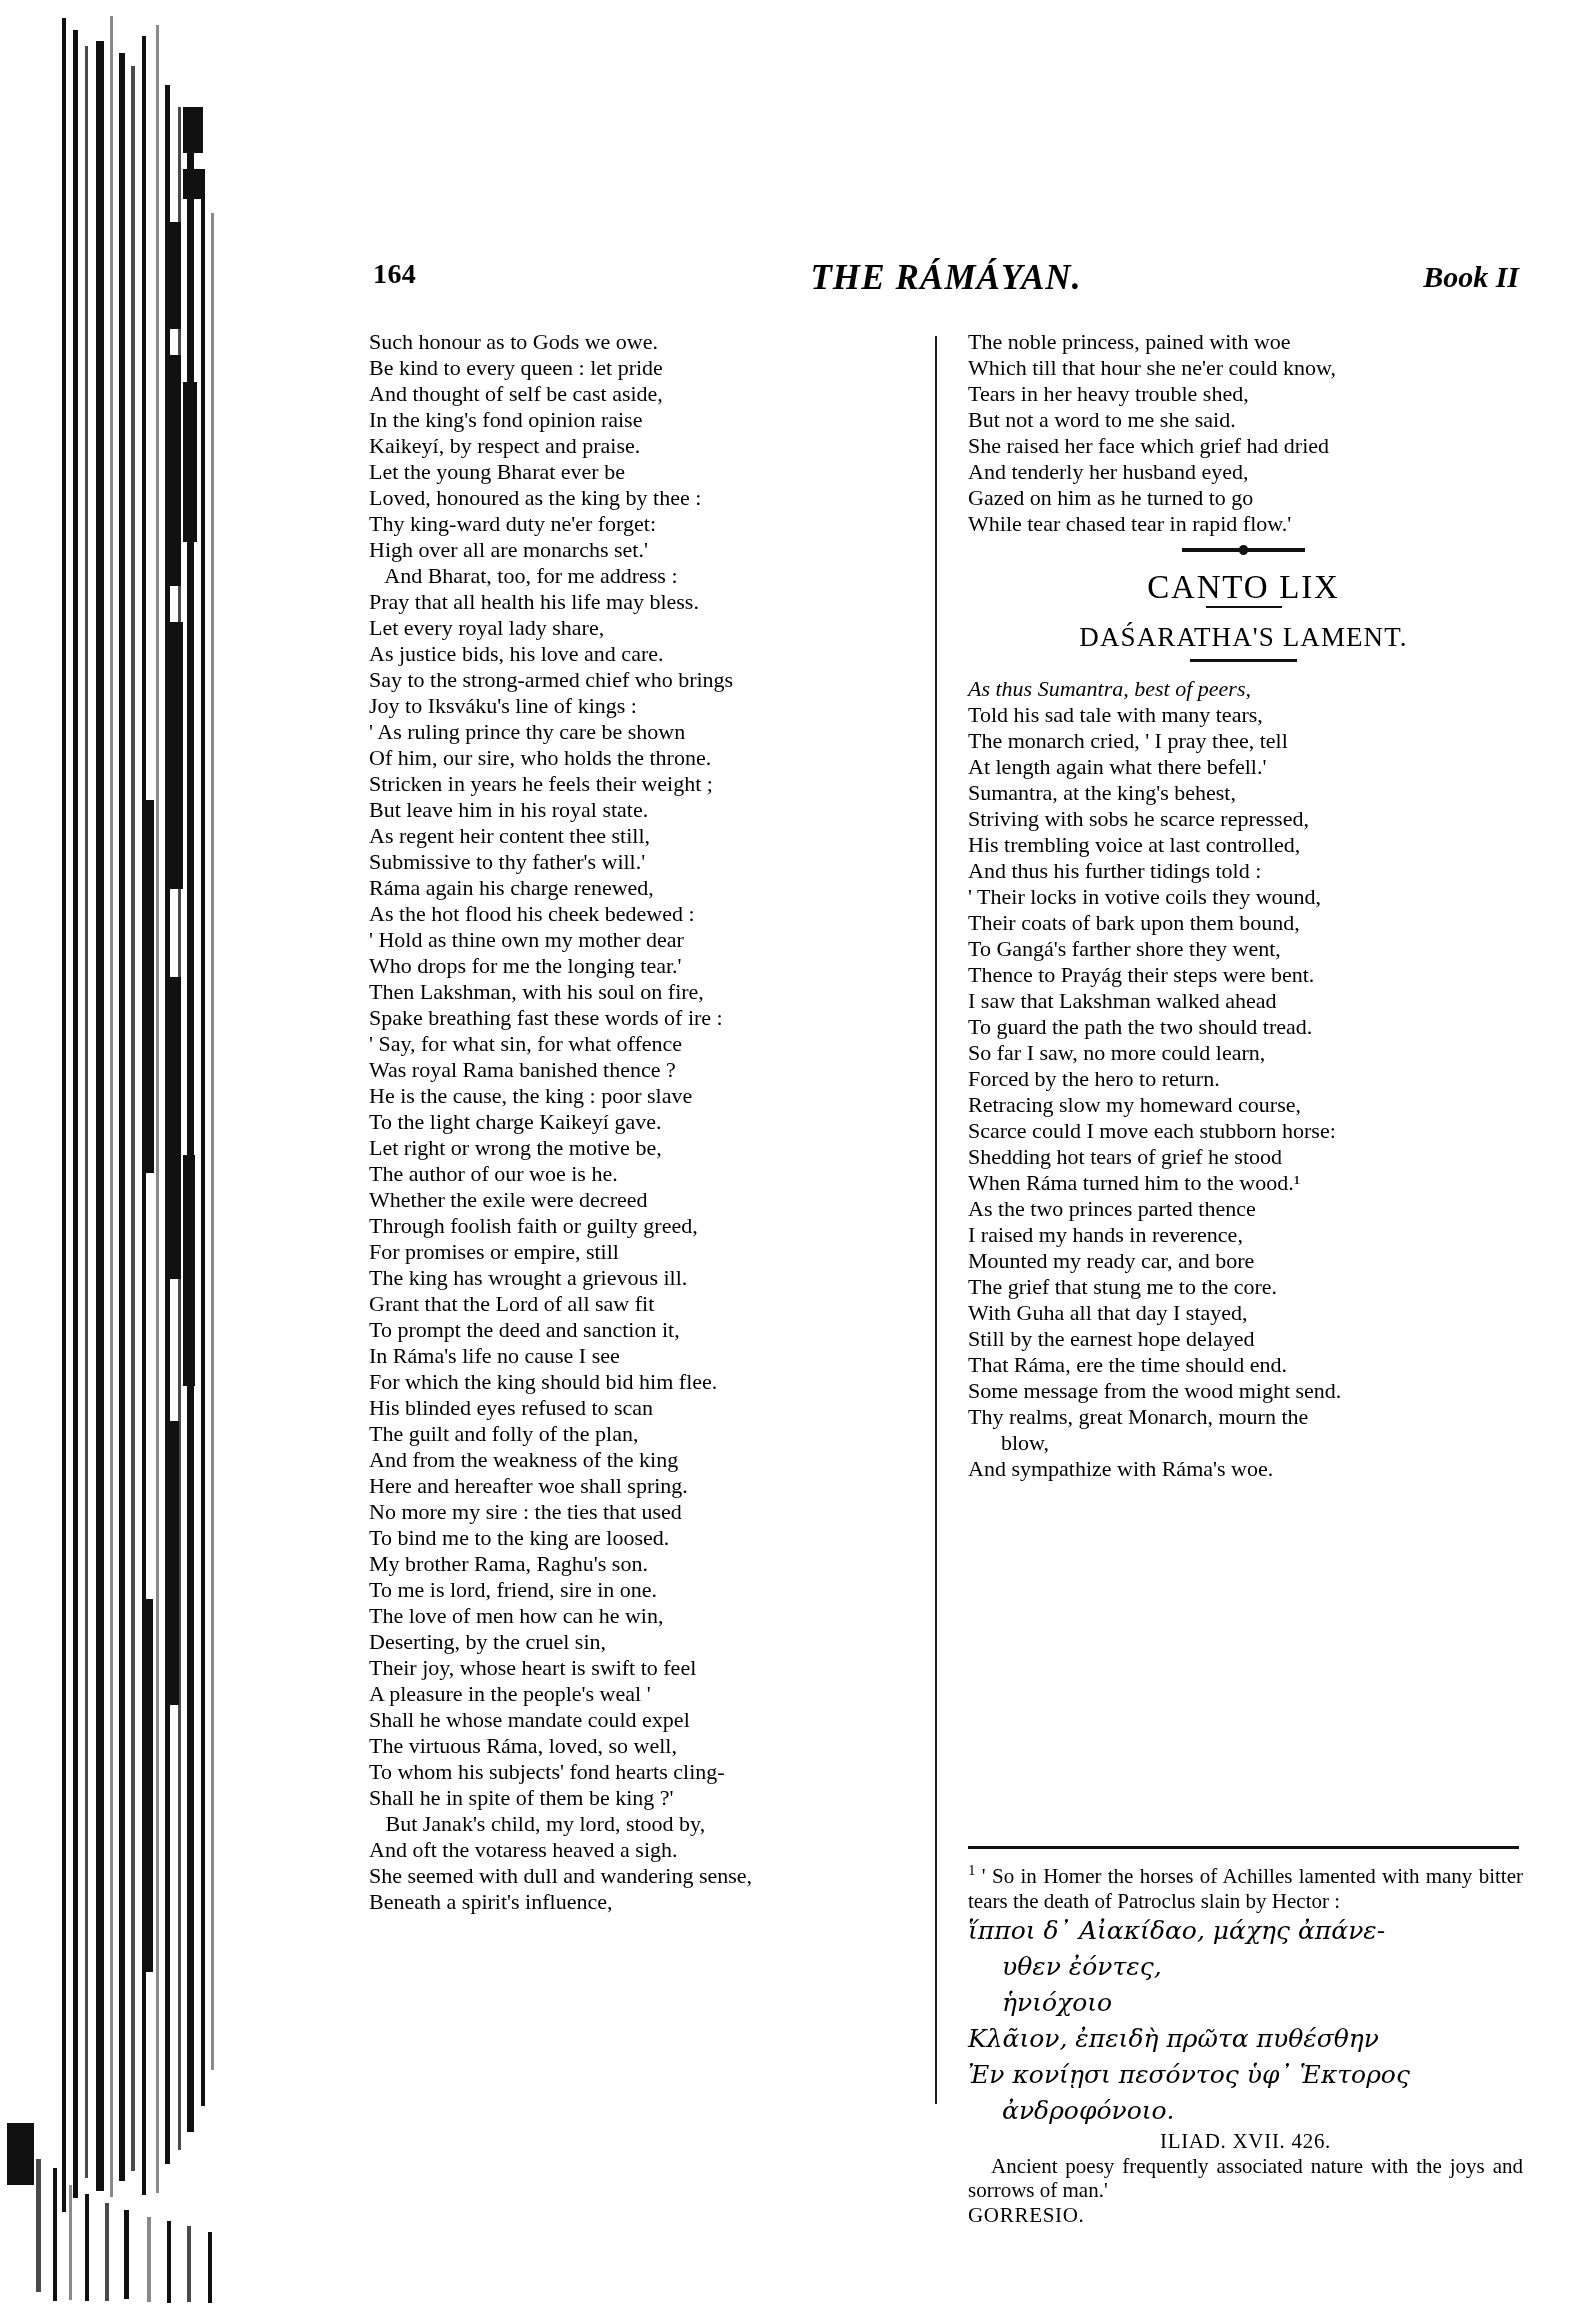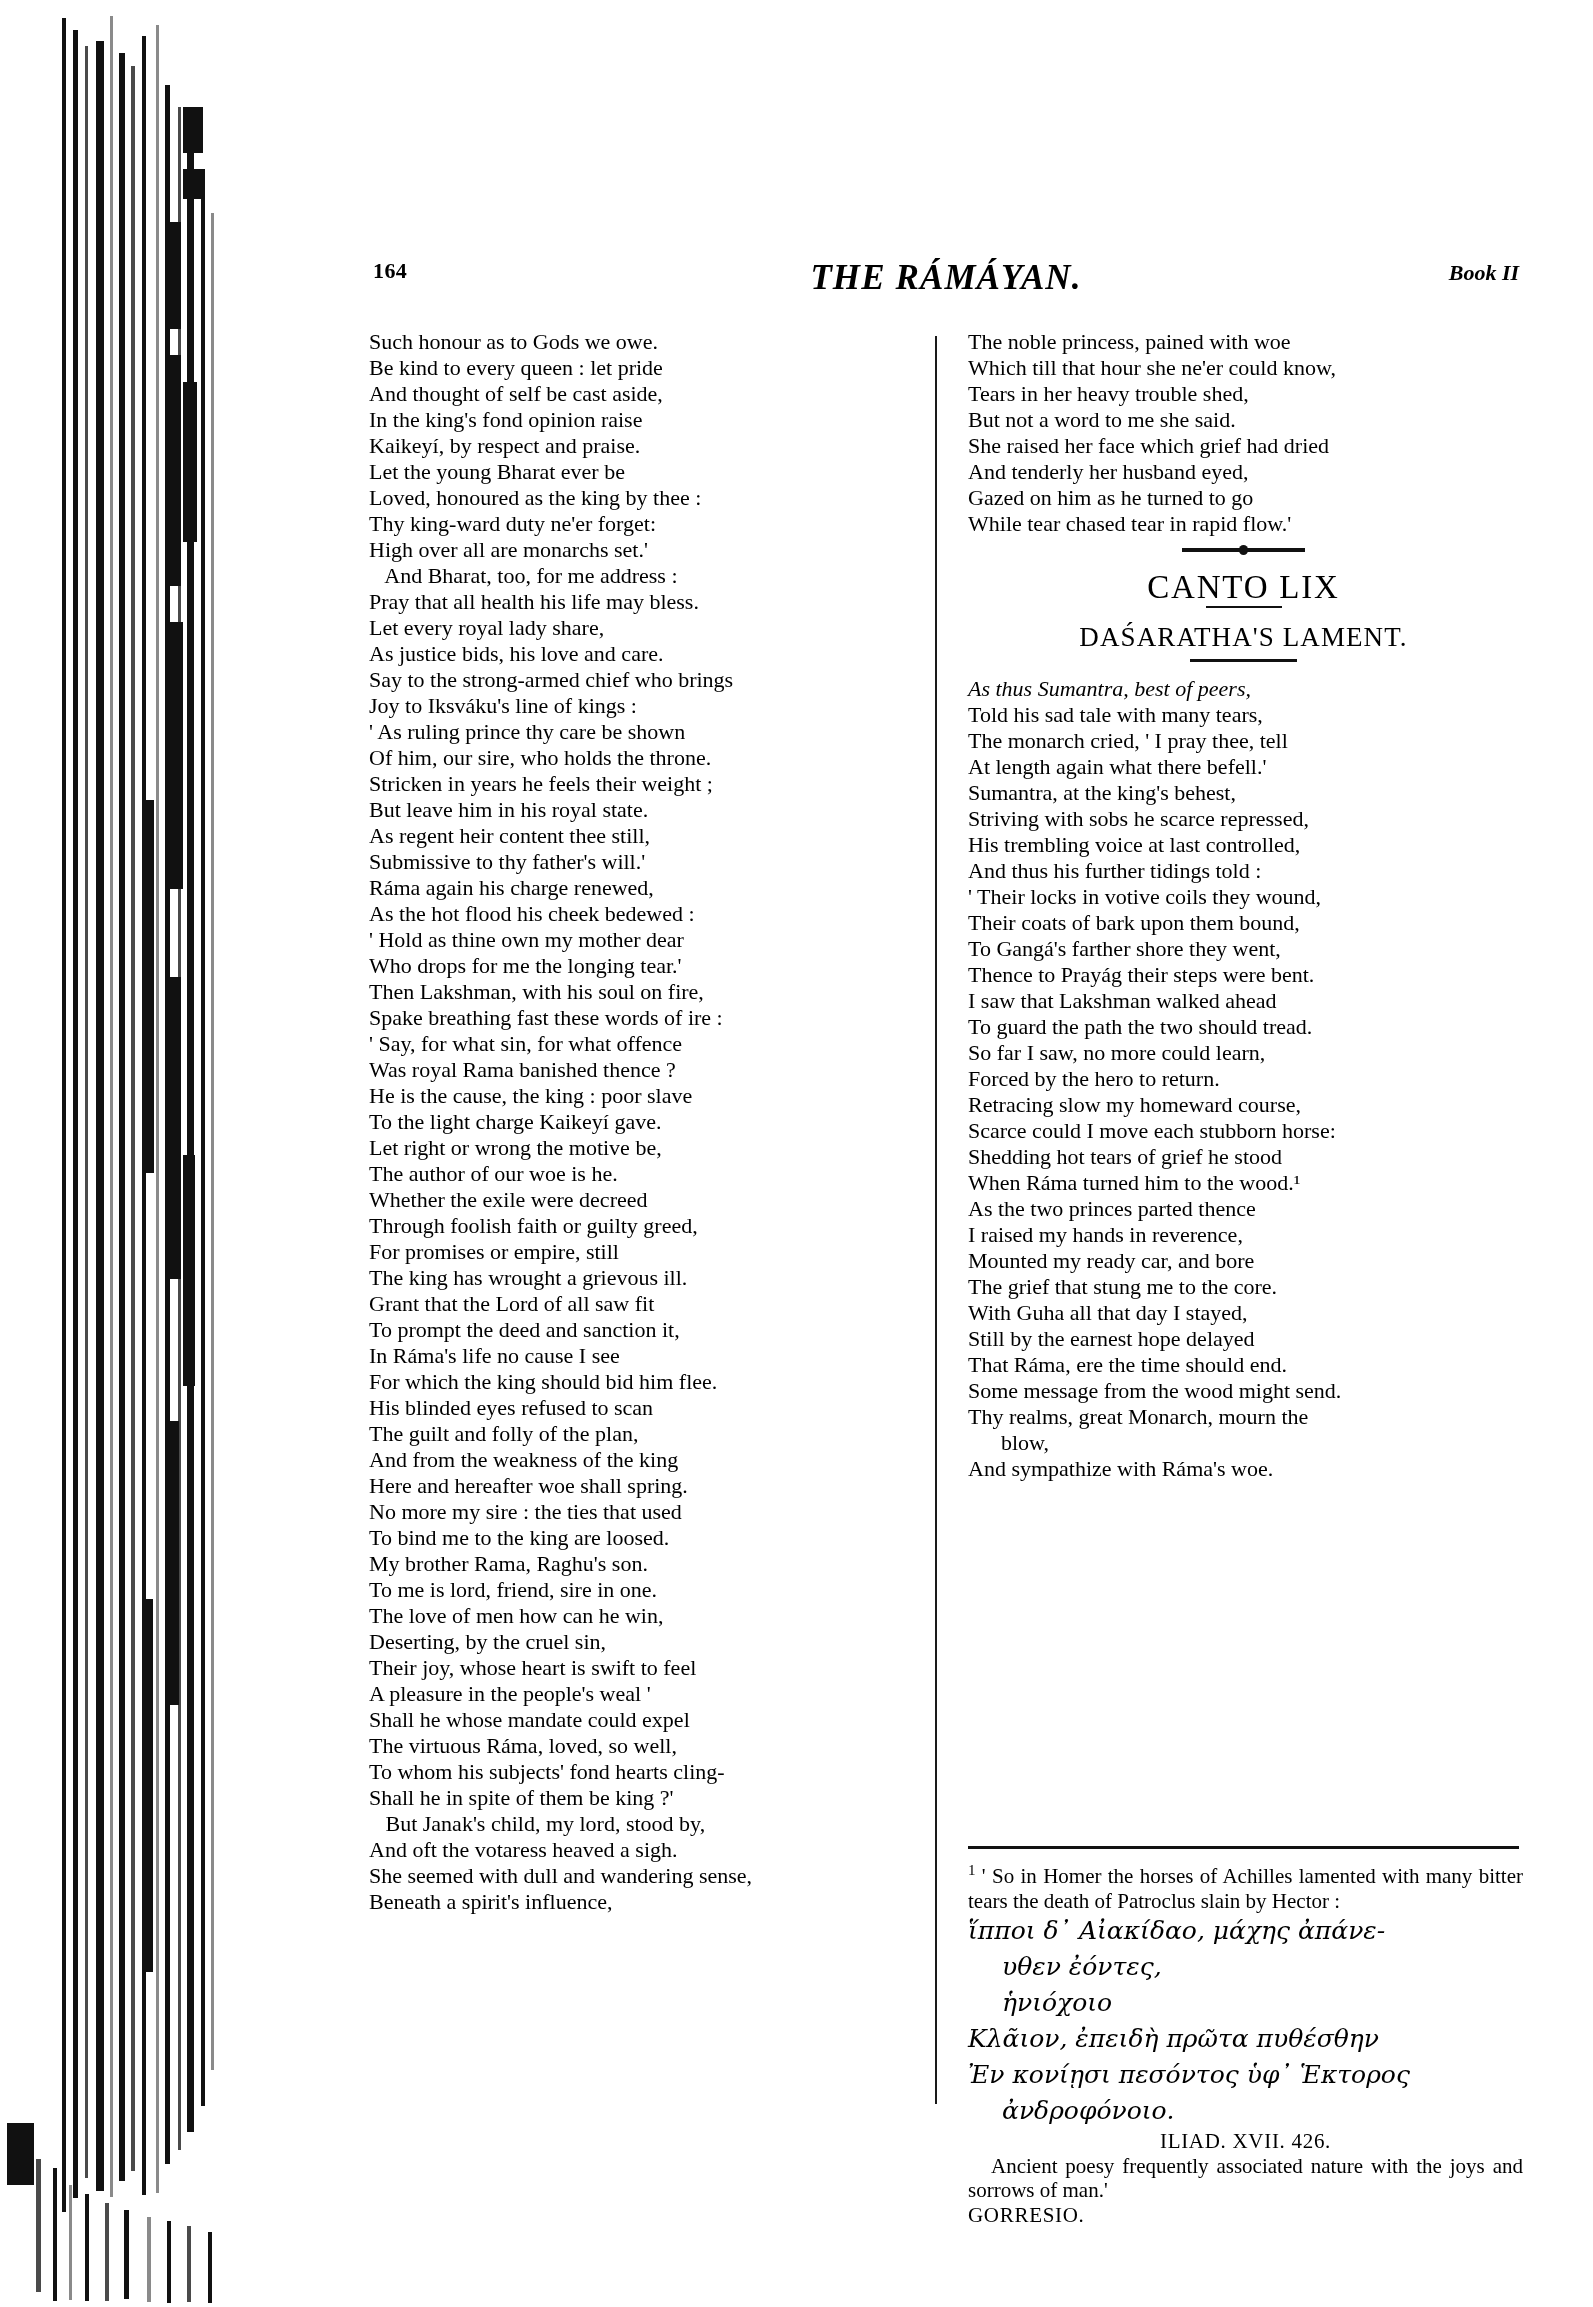--- a/index.html
+++ b/index.html
@@ -46,41 +46,41 @@
     position: absolute;
     left: 80px;
     top: 258px;
     width: 1146px;
     height: 30px;
   }
   .rh-folio {
     position: absolute;
     left: 0;
     top: 0;
-    font-size: 22px;
+    font-size: 28px;
     font-weight: bold;
     letter-spacing: 0.4px;
   }
   .rh-title {
     position: absolute;
     left: 0;
     top: 0;
     width: 1146px;
     text-align: center;
     font-style: italic;
     font-size: 35px;
     letter-spacing: 1.1px;
     font-weight: bold;
   }
   .rh-book {
     position: absolute;
     right: 0;
     top: 1.8px;
     font-style: italic;
-    font-size: 22px;
+    font-size: 30px;
     font-weight: bold;
   }
 
   
   .col {
     position: absolute;
     top: 329px;
     font-size: 22px;
     line-height: 26px;
   }

